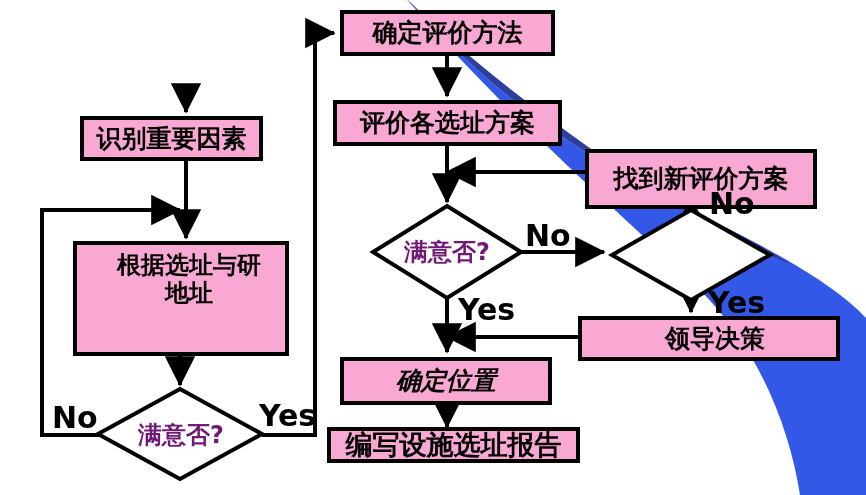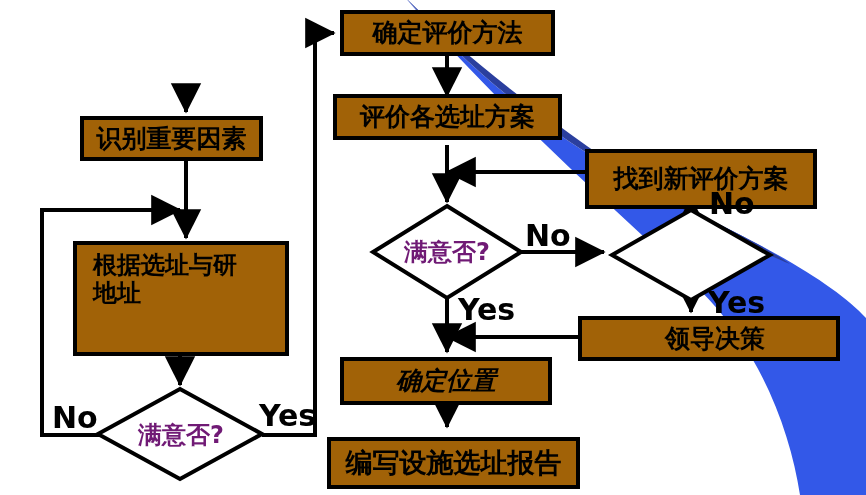--- a/index.html
+++ b/index.html
@@ -28,35 +28,35 @@
   #flow {
     position: absolute;
     left: 0;
     top: 0;
     width: 866px;
     height: 495px;
   }
   .node {
     position: absolute;
     box-sizing: border-box;
-    background: #a16207;
+    background: #f9a8d4;
     border: 4px solid #000000;
     display: flex;
     align-items: center;
     justify-content: center;
     text-align: center;
     color: #000000;
     font-weight: bold;
     font-family: "DejaVu Sans", "Liberation Sans", sans-serif;
     line-height: 1.18;
     letter-spacing: 0px;
   }
   .node.left-align {
     justify-content: flex-start;
-    text-align: left;
+    text-align: center;
     padding-left: 16px;
   }
   .edge-label {
     position: absolute;
     color: #000000;
     font-weight: bold;
     font-family: "DejaVu Sans", "Liberation Sans", sans-serif;
     white-space: nowrap;
   }
   .diamond-label {
@@ -143,27 +143,27 @@
     <div style="width:100%;">
       <div>根据选址与研</div>
       <div>地址</div>
     </div>
   </div>
 
   <div class="diamond-label" style="left:120px; top:420px; width:122px; height:30px; font-size:24px;">满意否?</div>
 
   <div class="node" style="left:340px; top:10px; width:215px; height:46px; font-size:25px;">确定评价方法</div>
 
-  <div class="node" style="left:333px; top:94px; width:229px; height:46px; font-size:25px;">评价各选址方案</div>
+  <div class="node" style="left:333px; top:100px; width:229px; height:46px; font-size:25px;">评价各选址方案</div>
 
   <div class="diamond-label" style="left:387px; top:237px; width:120px; height:30px; font-size:24px;">满意否?</div>
 
   <div class="node" style="left:340px; top:357px; width:212px; height:48px; font-size:25px;font-style:italic;">确定位置</div>
 
-  <div class="node" style="left:327px; top:437px; width:253px; height:52px; font-size:27px;">编写设施选址报告</div>
+  <div class="node" style="left:327px; top:427px; width:253px; height:36px; font-size:27px;">编写设施选址报告</div>
 
   <div class="node" style="left:585px; top:149px; width:232px; height:60px; font-size:25px;">找到新评价方案</div>
 
 
   <div class="node" style="left:578px; top:316px; width:262px; height:45px; font-size:25px;padding-left:12px;">领导决策</div>
 
   <div class="edge-label" style="left:52px; top:400px; font-size:30px;">No</div>
 
   <div class="edge-label" style="left:259px; top:398px; font-size:30px;">Yes</div>
 

